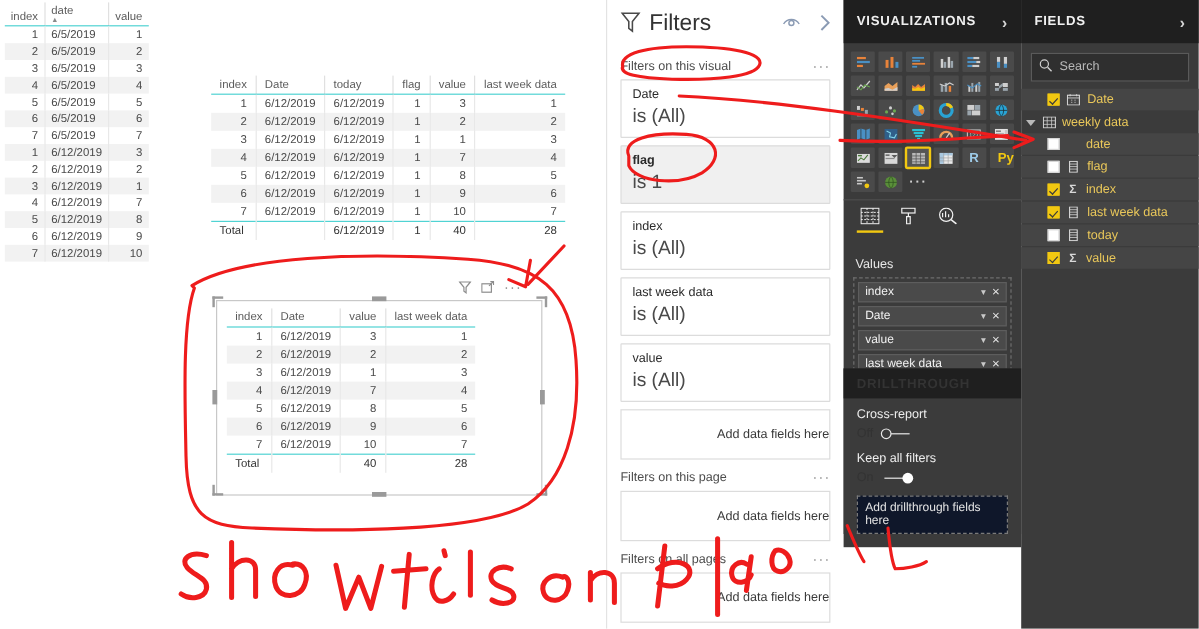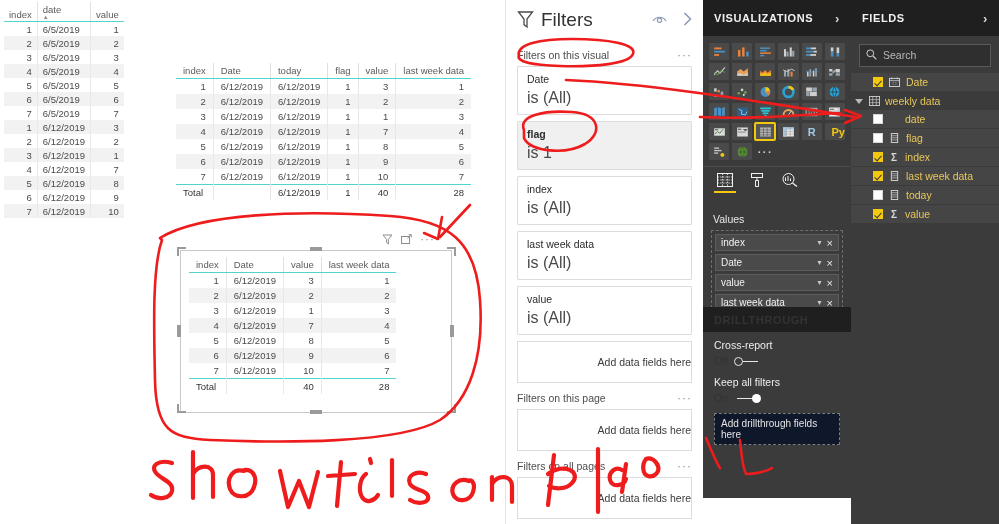--- a/index.html
+++ b/index.html
@@ -139,21 +139,21 @@
   .well-box { border:1px dashed #6e6e6e; padding:3px; }
   .field-pill {
     display:flex; align-items:center; background:#4a4a4a; border:1px solid #5d5d5d;
     font-size:10px; padding:2px 5px; margin-bottom:3px; color:#f2f2f2;
   }
   .field-pill .nm { flex:1; white-space:nowrap; overflow:hidden; }
   .field-pill .cv { color:#c9c9c9; font-size:8px; margin-right:5px; }
   .field-pill .x  { color:#e8e8e8; font-size:11px; line-height:10px; }
 
   #drillthrough {
-    position:absolute; left:703px; top:307px; width:148px; height:191px;
+    position:absolute; left:703px; top:307px; width:148px; height:138px;
     background:#3b3b3b;
   }
   .dt-head {
     height:25px; background:#1f1f1f; display:flex; align-items:center;
     padding:0 11px; font-size:11px; font-weight:bold; letter-spacing:.6px;
   }
   .dt-body { padding:7px 11px; }
   .dt-lab { font-size:10.5px; color:#ededed; margin-bottom:4px; }
   .toggle-row { display:flex; align-items:center; gap:6px; margin-bottom:9px; font-size:10.5px; }
   .sw { position:relative; width:27px; height:11px; }

